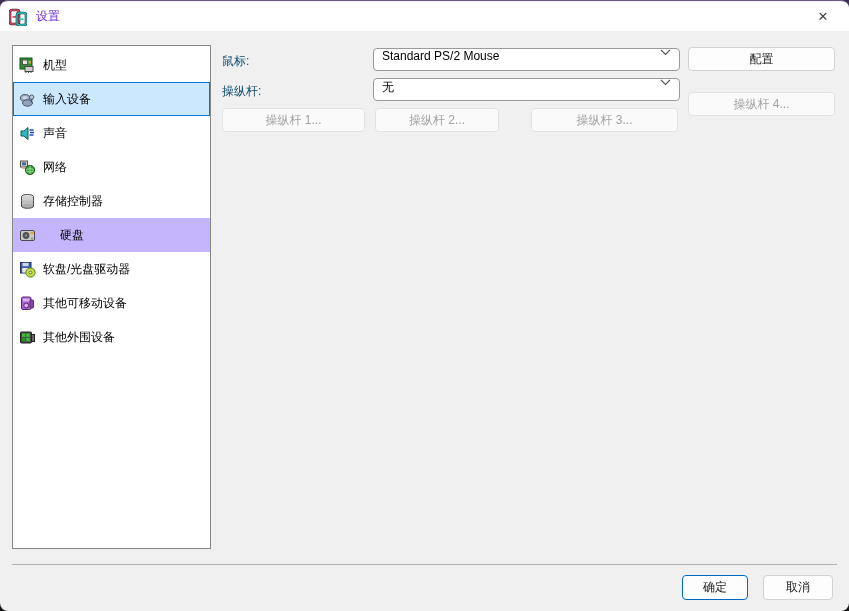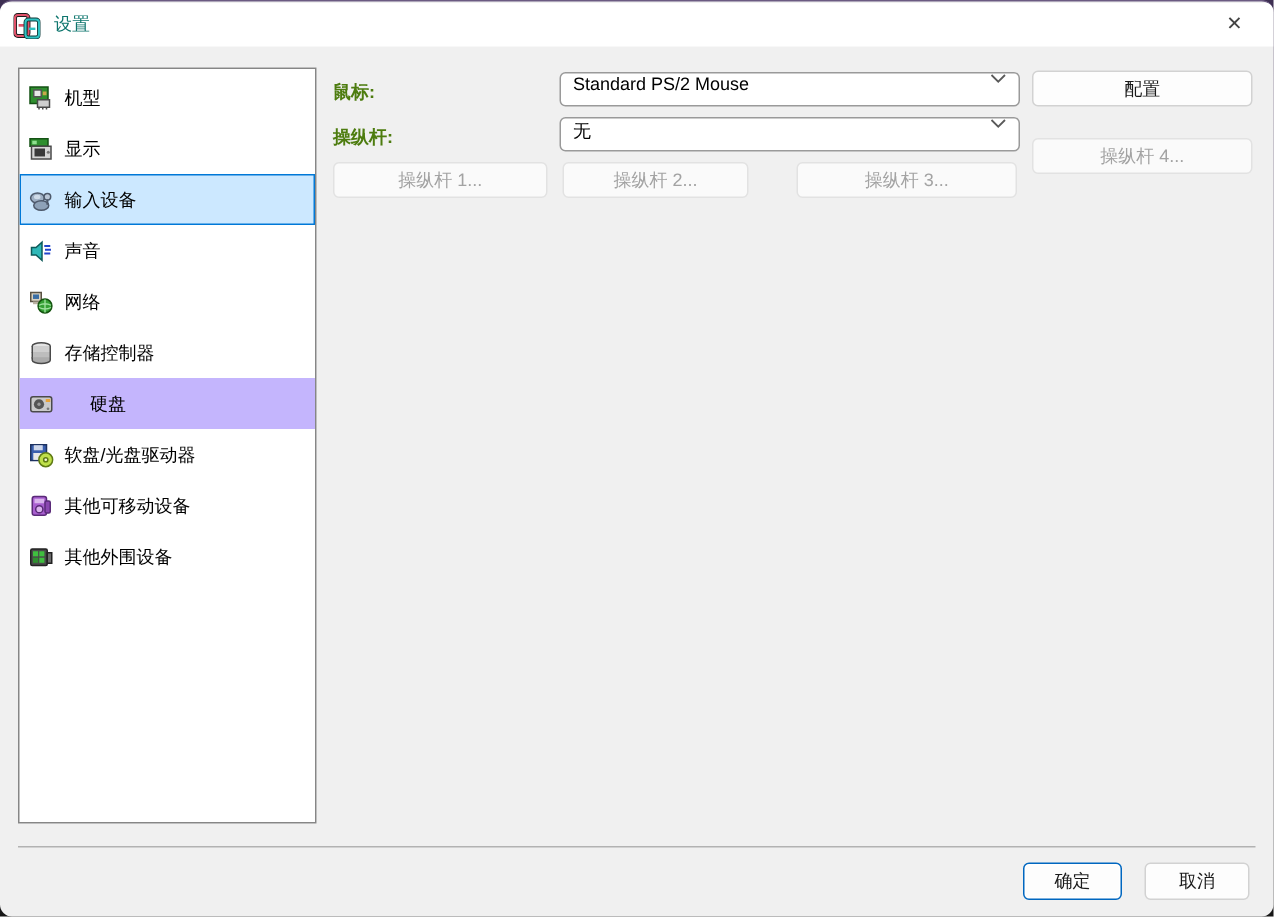--- a/index.html
+++ b/index.html
@@ -13,42 +13,42 @@
     position: absolute; left: 0; top: 0; width: 849px; height: 611px;
     background: #f0f0f0; border-radius: 8px; overflow: hidden;
     border-top: 1px solid #6b5a82;
   }
   
   .titlebar {
     position: absolute; left: 0; top: 1px; width: 100%; height: 29px;
     background: #ffffff; display: flex; align-items: center;
   }
   .app-icon { width: 18px; height: 18px; margin-left: 9px; flex: 0 0 auto; }
-  .title-text { font-size: 12px; color: #0f766e; margin-left: 9px; text-align: center; }
+  .title-text { font-size: 12px; color: #6d28d9; margin-left: 9px; text-align: center; }
   .close-btn {
     position: absolute; right: 4px; top: 0; width: 44px; height: 28px;
     display: flex; align-items: center; justify-content: center;
     font-size: 13px; color: #444; cursor: default;
   }
   
   .sidebar {
     position: absolute; left: 12px; top: 44px; width: 199px; height: 504px;
     background: #ffffff; border: 1px solid #868686; overflow: hidden;
   }
   .side-item {
     position: relative; height: 34px; margin-top: 0;
     display: flex; align-items: center; padding-left: 5px;
     font-size: 12px; color: #000; border: 1px solid transparent;
   }
   .side-item:first-child { margin-top: 2px; }
   .side-item.selected { background: #cce8ff; border-color: #0078d7; }
   .side-item.hover { background: #c4b5fd; gap: 17px; }
   .side-icon { width: 17px; height: 17px; margin-right: 7px; flex: 0 0 auto; }
   
-  .field-label { position: absolute; font-size: 12px; color: #4d7c0f; font-weight: bold; }
+  .field-label { position: absolute; font-size: 12px; color: #0c4a6e; }
   .combo {
     position: absolute; left: 373px; width: 307px; height: 23px;
     background: #fff; border: 1px solid #9a9a9a; border-radius: 4px;
     display: flex; align-items: flex-start; justify-content: space-between;
     padding: 0 8px 0 8px; font-size: 12px; color: #000;
   }
   .combo .chev { color: #5a5a5a; flex: 0 0 auto; margin-left: 6px; }
   .btn {
     position: absolute; height: 24px; background: #fdfdfd;
     border: 1px solid #d2d2d2; border-radius: 4px;
@@ -89,30 +89,20 @@
         <rect x="3.5" y="3" width="5" height="4.5" fill="#e8e8e8" stroke="#555"></rect>
         <rect x="9.5" y="4" width="2.5" height="2.5" fill="#c9a94a"></rect>
         <rect x="6" y="9.5" width="8" height="5" fill="#cfcfcf" stroke="#4a4a4a"></rect>
         <line x1="7" y1="14.8" x2="7" y2="16" stroke="#4a4a4a"></line>
         <line x1="9.5" y1="14.8" x2="9.5" y2="16" stroke="#4a4a4a"></line>
         <line x1="12" y1="14.8" x2="12" y2="16" stroke="#4a4a4a"></line>
       </svg>
       <span>机型</span>
     </div>
 
-    <div class="side-item">
-      <svg class="side-icon" viewBox="0 0 17 17">
-        <rect x="1" y="1.5" width="12" height="5" fill="#2f8f2f" stroke="#145214"></rect>
-        <rect x="2.5" y="2.8" width="3" height="2.4" fill="#8fe08f"></rect>
-        <rect x="2" y="6.5" width="13" height="8.5" fill="#d6d6d6" stroke="#4a4a4a"></rect>
-        <rect x="4" y="8" width="7" height="5.3" fill="#3a3a3a"></rect>
-        <circle cx="13.2" cy="10.5" r="1" fill="#777"></circle>
-      </svg>
-      <span>显示</span>
-    </div>
 
     <div class="side-item selected">
       <svg class="side-icon" viewBox="0 0 17 17">
         <ellipse cx="6" cy="7" rx="4.6" ry="3.4" fill="#9fb0c4" stroke="#4d596b"></ellipse>
         <ellipse cx="5.8" cy="6.4" rx="2.2" ry="1.5" fill="#cfdbe8"></ellipse>
         <ellipse cx="8.5" cy="12" rx="5" ry="3.2" fill="#8ea2b8" stroke="#4d596b"></ellipse>
         <circle cx="12.6" cy="6.2" r="2.2" fill="#b9c6d6" stroke="#4d596b"></circle>
         <rect x="11.9" y="8" width="1.4" height="3.5" fill="#4d596b"></rect>
       </svg>
       <span>输入设备</span>

